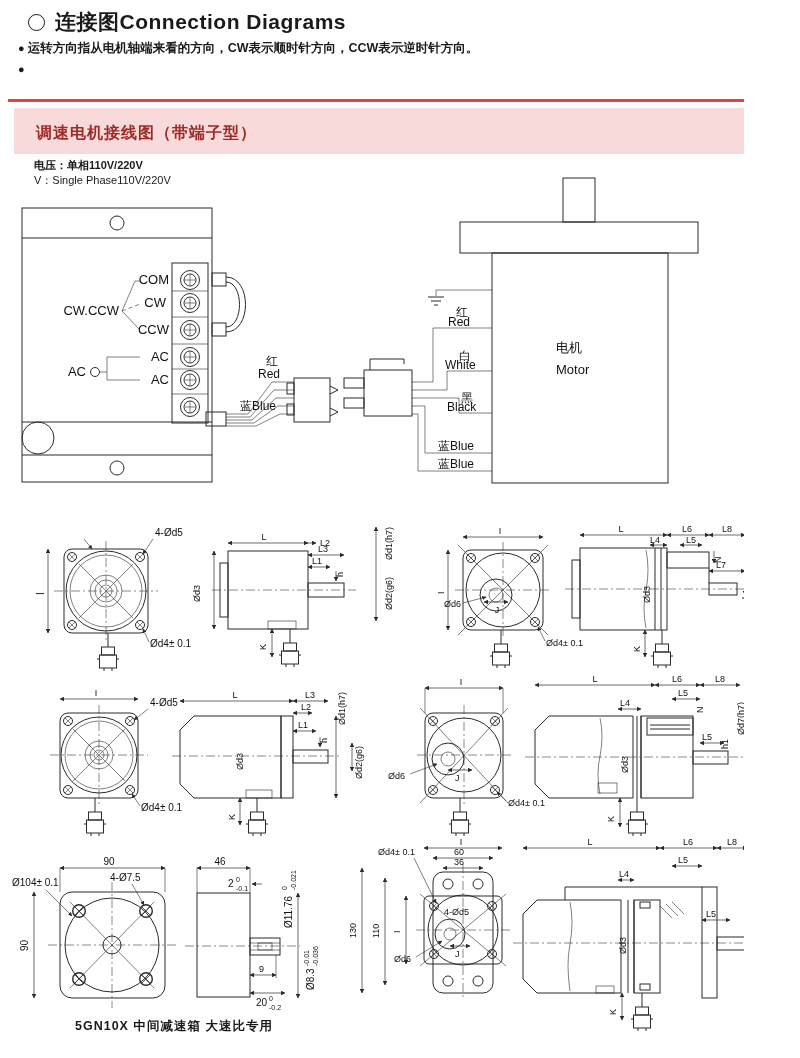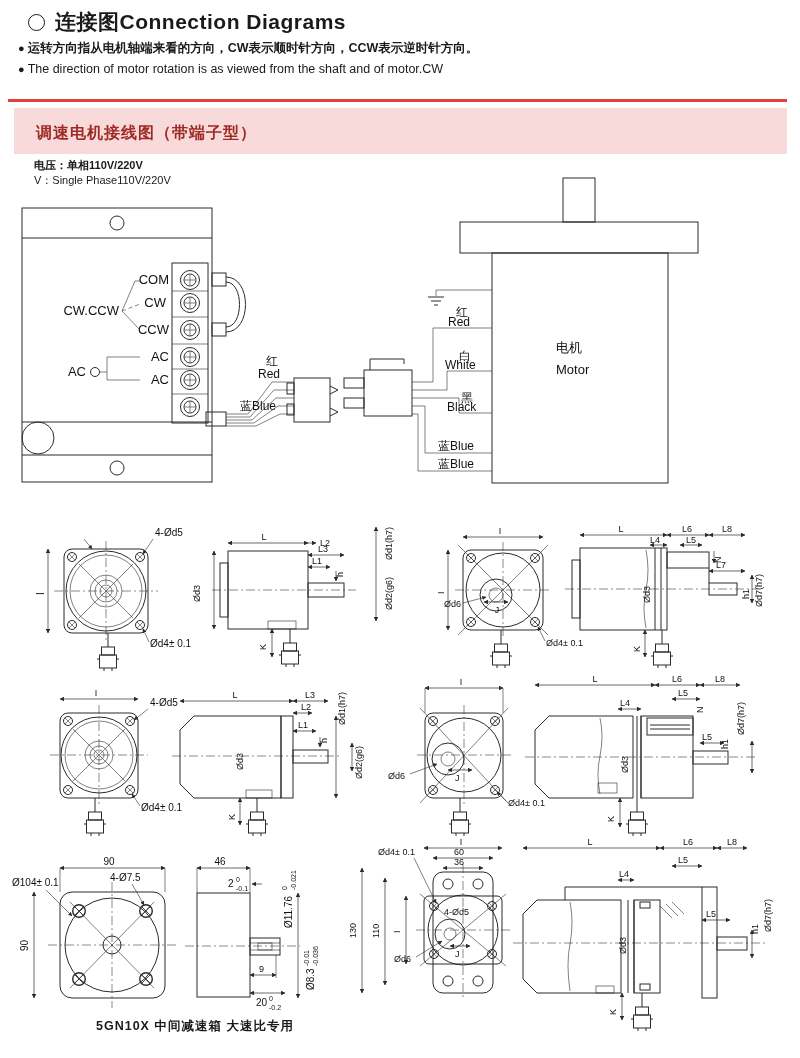--- a/index.html
+++ b/index.html
@@ -1,32 +1,32 @@
 <!DOCTYPE html>
 <html><head>
 <meta charset="utf-8">
 <style>
   html,body{margin:0;padding:0;background:#fff;}
   .page{position:relative;width:744px;height:1058px;background:#ffffff;overflow:hidden;
-        font-family:"Liberation Sans","DejaVu Sans",sans-serif;color:#1a1a1a;padding-left:43px;}
+        font-family:"Liberation Sans","DejaVu Sans",sans-serif;color:#1a1a1a;}
   .abs{position:absolute;}
   .title-row{top:8px;left:28px;display:flex;align-items:center;gap:10px;}
   .title-marker{width:15px;height:15px;border:1.8px solid #1a1a1a;border-radius:50%;display:inline-block;}
   .title-text{font-size:21px;font-weight:bold;letter-spacing:0.5px;}
   .bullet-row{left:18px;font-size:12.5px;display:flex;gap:3px;line-height:1.3;}
   .bullet-marker{font-size:11px;line-height:1.5;}
   .b1{top:40px;font-weight:bold;}
   .b2{top:61px;}
   .red-rule{top:99px;left:8px;width:785px;height:3px;background:#e0423c;}
   .banner{top:108px;left:14px;width:773px;height:46px;background:#f9dada;padding:3px 0 0 22px;box-sizing:border-box;}
   .banner-zh{font-size:16px;font-weight:bold;color:#9e2a26;letter-spacing:1px;margin-top:12px;}
   .banner-en{font-size:14.5px;color:#222;margin-top:1px;}
   .voltage{top:158px;left:34px;font-size:11px;line-height:1.35;}
   .voltage .vzh{font-weight:bold;}
-  .caption{top:1018px;left:75px;font-size:12.5px;font-weight:bold;letter-spacing:1px;margin-left:21px;}
+  .caption{top:1018px;left:75px;font-size:12.5px;font-weight:bold;letter-spacing:1px;}
   svg{position:absolute;left:0;}
   svg text{fill:#111;font-family:"Liberation Sans","DejaVu Sans",sans-serif;}
   .ln{stroke:#2b2b2b;fill:none;stroke-width:1;}
   .thin{stroke:#2b2b2b;fill:none;stroke-width:0.6;}
   .dim{stroke:#2b2b2b;fill:none;stroke-width:0.7;}
   .cl{stroke:#2b2b2b;fill:none;stroke-width:0.55;stroke-dasharray:9 3 2 3;}
   .t9{font-size:9px;} .t10{font-size:10px;} .t7{font-size:7px;} .t12{font-size:12px;} .t13{font-size:13px;}
   .mid{text-anchor:middle;} .end{text-anchor:end;}
 </style>
 </head>
@@ -69,21 +69,21 @@
     <span class="title-marker"></span>
     <span class="title-text">连接图Connection Diagrams</span>
   </div>
   <div class="abs bullet-row b1">
     <span class="bullet-marker">●</span>
     <span>运转方向指从电机轴端来看的方向，CW表示顺时针方向，CCW表示逆时针方向。</span>
   </div>
   <div class="abs bullet-row b2">
     <span class="bullet-marker">●</span>
     <span>
-      <span>The direction of motor rotation is as viewed from the shaft and of motor.CW</span><br>
+      <br>
     </span>
   </div>
   <div class="abs red-rule"></div>
   <div class="abs banner">
     <div class="banner-zh">调速电机接线图（带端子型）</div>
   </div>
   <div class="abs voltage">
     <div class="vzh">电压：单相110V/220V</div>
     <div>V：Single Phase110V/220V</div>
   </div>

